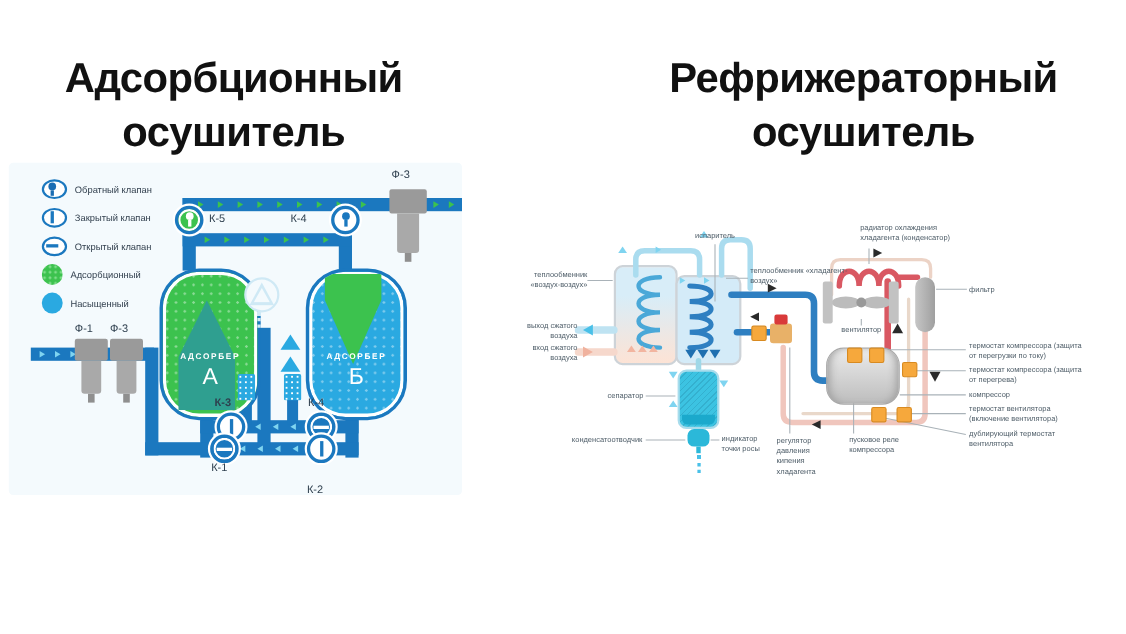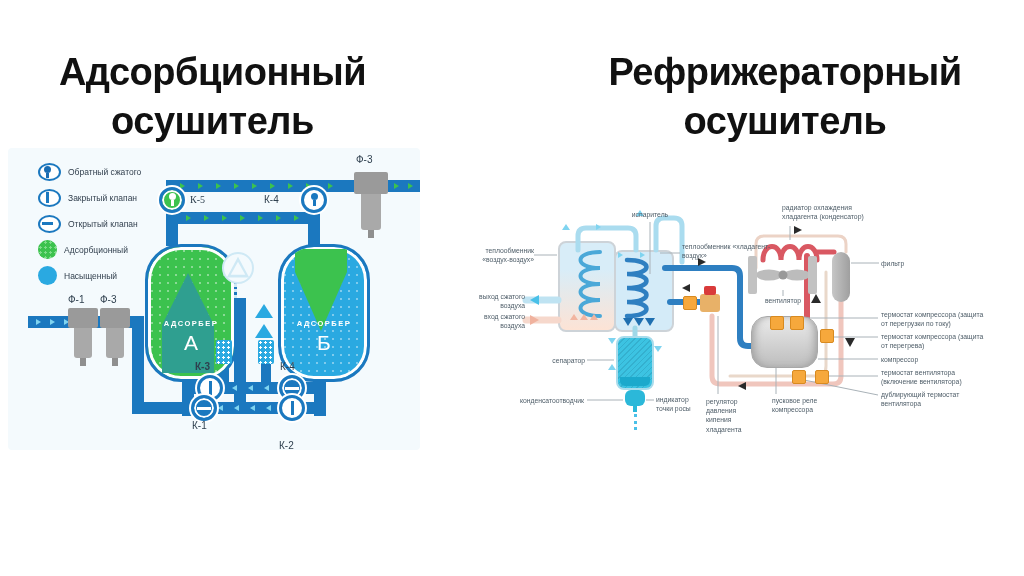--- a/index.html
+++ b/index.html
@@ -82,21 +82,21 @@
 <body>
 
 <div class="title" style="left:15px;top:48px;width:395px;">Адсорбционный осушитель</div>
 <div class="title" style="left:570px;top:48px;width:430px;">Рефрижераторный осушитель</div>
 
 <div id="dl">
 
   <div id="legend">
     <div class="lrow">
       <span class="licon ring chk"></span>
-      <span class="llab">Обратный сжатого</span>
+      <span class="llab">Обратный клапан</span>
     </div>
     <div class="lrow">
       <span class="licon ring cls"></span>
       <span class="llab">Закрытый клапан</span>
     </div>
     <div class="lrow">
       <span class="licon ring opn"></span>
       <span class="llab">Открытый клапан</span>
     </div>
     <div class="lrow">
@@ -178,21 +178,21 @@
   <div class="muff" style="left:208px;top:192px;"></div>
   <div class="muff" style="left:250px;top:192px;"></div>
 
   <div class="valve chk gn" style="left:151px;top:39px;"></div>
   <div class="valve chk wh" style="left:293px;top:39px;"></div>
   <div class="valve closed" style="left:189px;top:227px;"></div>
   <div class="valve open" style="left:271px;top:227px;"></div>
   <div class="valve open" style="left:183px;top:247px;"></div>
   <div class="valve closed" style="left:271px;top:247px;"></div>
 
-  <div class="klab" style="left:182px;top:46px;font-family:Liberation Serif, serif;">К-5</div>
+  <div class="klab" style="left:182px;top:46px;">К-5</div>
   <div class="klab" style="left:256px;top:46px;">К-4</div>
   <div class="klab" style="left:187px;top:213px;font-weight:bold;">К-3</div>
   <div class="klab" style="left:272px;top:213px;">К-4</div>
   <div class="klab" style="left:184px;top:272px;">К-1</div>
   <div class="klab" style="left:271px;top:272px;margin-top:20px;">К-2</div>
 
   <div class="filt-cap" style="left:60px;top:160px;width:30px;height:20px;"></div>
   <div class="filt-body" style="left:66px;top:180px;width:18px;height:30px;"></div>
   <div class="filt-tip" style="left:72px;top:210px;width:6px;height:8px;"></div>
   <div class="filt-cap" style="left:92px;top:160px;width:30px;height:20px;"></div>

